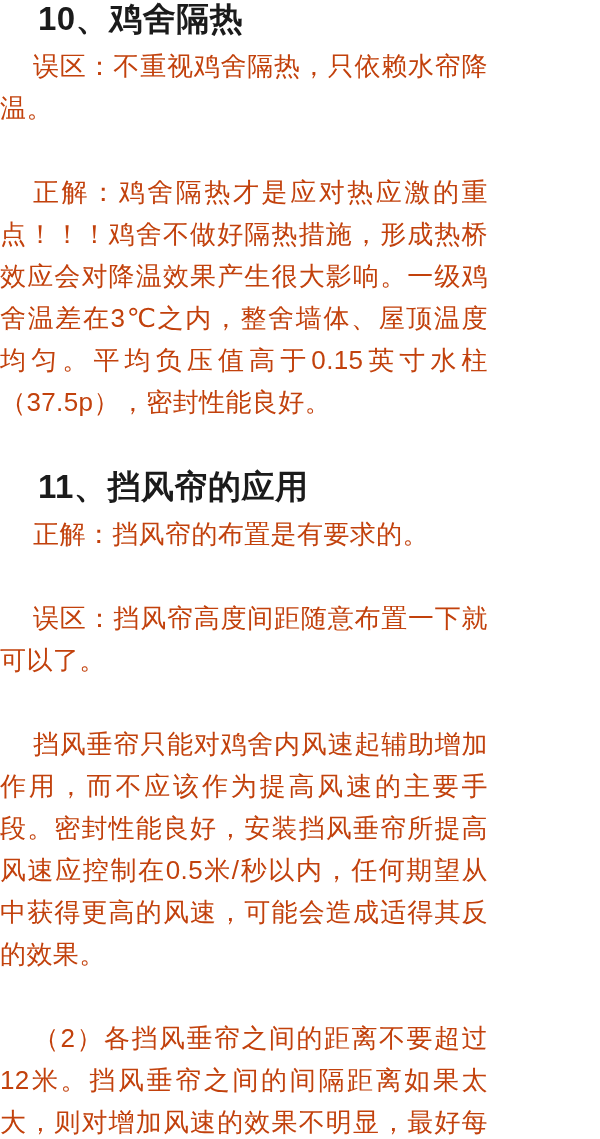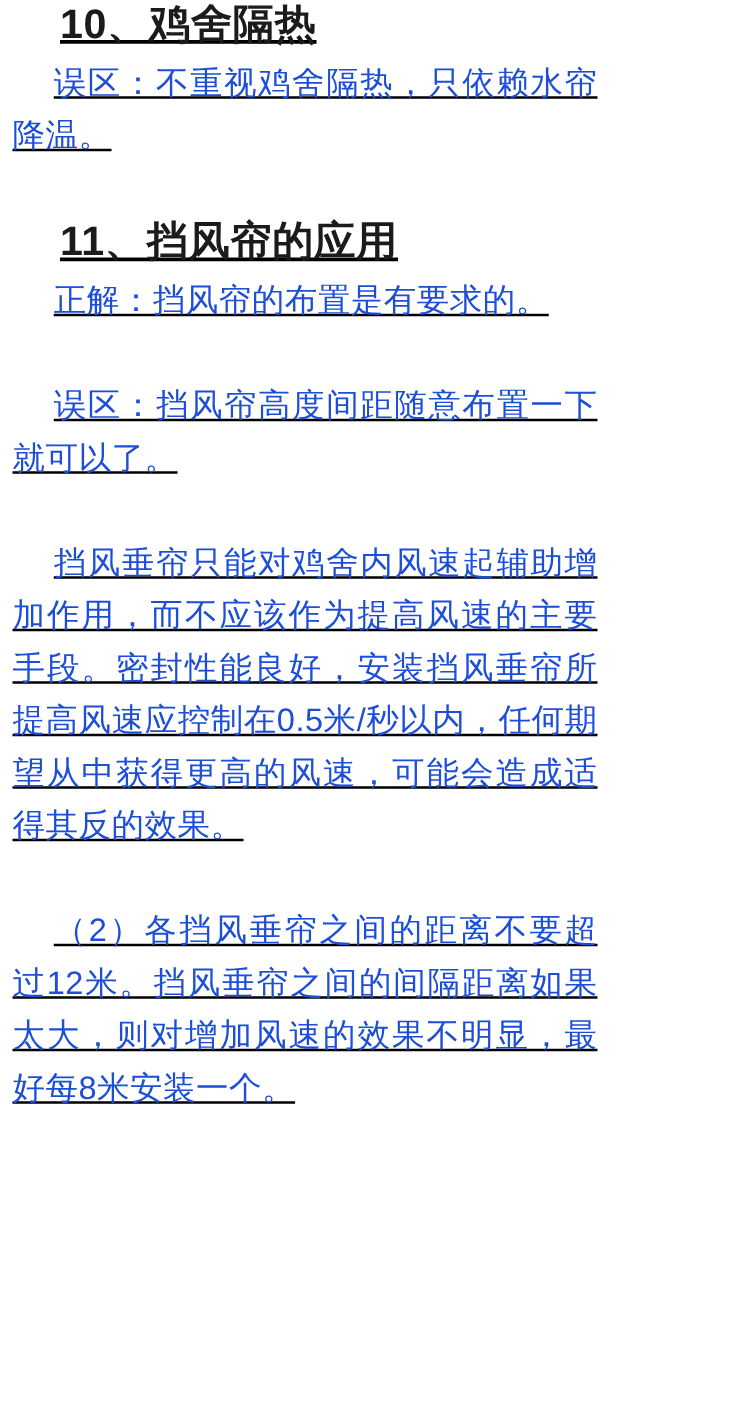--- a/index.html
+++ b/index.html
@@ -10,59 +10,59 @@
     width: 600px;
     height: 1139px;
     overflow: hidden;
     background: #ffffff;
     font-family: "Liberation Sans", "DejaVu Sans", sans-serif;
   }
   .page {
     box-sizing: border-box;
     width: 488px;
     height: 1139px;
-    padding: 0 10px;
+    padding: 0 0;
     overflow: hidden;
-    text-decoration: underline;
   }
   .section-title {
     font-size: 33px;
     line-height: 44px;
     font-weight: 700;
     color: #1b1b1b;
     margin: 0 0 4px 38px;
     letter-spacing: 0.5px;
   }
   .section-title.first {
     margin-top: -3px;
   }
   .section-title.second {
     margin-top: 12px;
   }
   .para {
     font-size: 26px;
     line-height: 42px;
-    color: #1d4ed8;
+    color: #c2410c;
     margin: 0 0 42px 0;
     text-indent: 33px;
     text-align: justify;
     letter-spacing: 0.4px;
   }
   .para.last {
     margin-bottom: 0;
   }
 </style>
 </head>
 <body>
 
 <main class="page">
 
   <section>
     <h2 class="section-title first">10、鸡舍隔热</h2>
     <p class="para">误区：不重视鸡舍隔热，只依赖水帘降温。</p>
+    <p class="para">正解：鸡舍隔热才是应对热应激的重点！！！鸡舍不做好隔热措施，形成热桥效应会对降温效果产生很大影响。一级鸡舍温差在3℃之内，整舍墙体、屋顶温度均匀。平均负压值高于0.15英寸水柱（37.5p），密封性能良好。</p>
   </section>
 
   <section>
     <h2 class="section-title second">11、挡风帘的应用</h2>
     <p class="para">正解：挡风帘的布置是有要求的。</p>
     <p class="para">误区：挡风帘高度间距随意布置一下就可以了。</p>
     <p class="para">挡风垂帘只能对鸡舍内风速起辅助增加作用，而不应该作为提高风速的主要手段。密封性能良好，安装挡风垂帘所提高风速应控制在0.5米/秒以内，任何期望从中获得更高的风速，可能会造成适得其反的效果。</p>
     <p class="para last">（2）各挡风垂帘之间的距离不要超过12米。挡风垂帘之间的间隔距离如果太大，则对增加风速的效果不明显，最好每8米安装一个。</p>
   </section>
 

